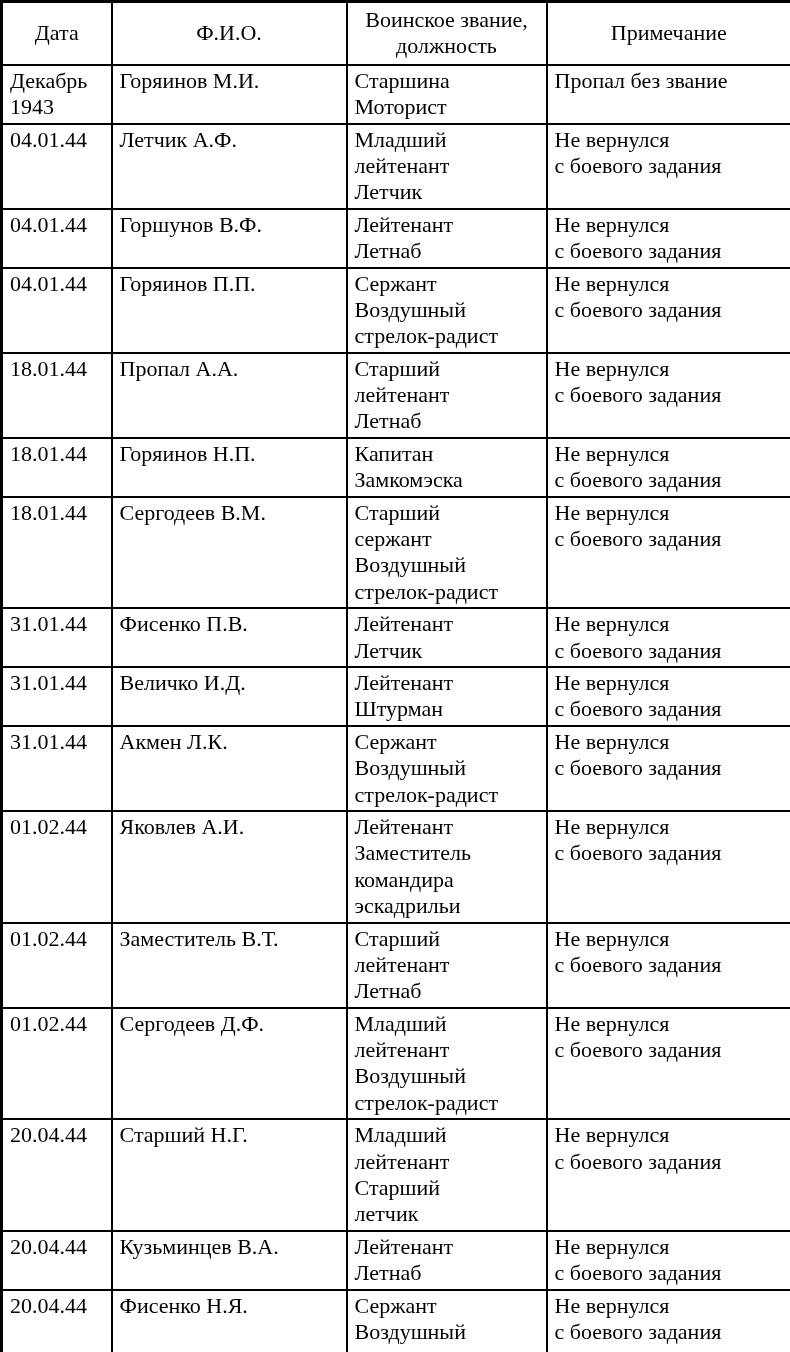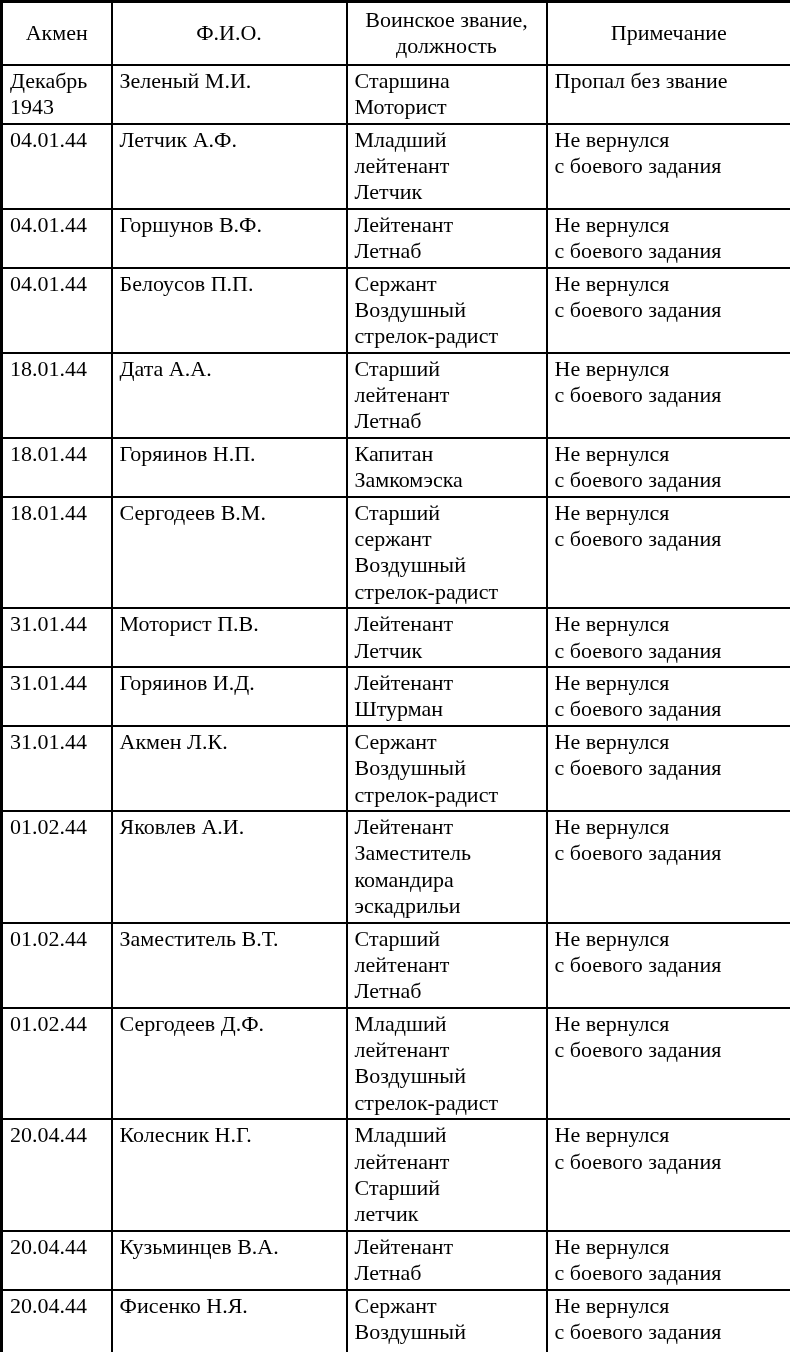--- a/index.html
+++ b/index.html
@@ -45,32 +45,32 @@
 
 <table class="casualty-table">
   <colgroup>
     <col class="c-date">
     <col class="c-name">
     <col class="c-rank">
     <col class="c-note">
   </colgroup>
   <thead>
     <tr>
-      <th>Акмен</th>
+      <th>Дата</th>
       <th>Ф.И.О.</th>
       <th>Воинское звание,
 должность</th>
       <th>Примечание</th>
     </tr>
   </thead>
   <tbody>
     <tr>
       <td>Декабрь
 1943</td>
-      <td>Зеленый М.И.</td>
+      <td>Горяинов М.И.</td>
       <td>Старшина
 Моторист</td>
       <td>Пропал без звание</td>
     </tr>
     <tr>
       <td>04.01.44</td>
       <td>Летчик А.Ф.</td>
       <td>Младший
 лейтенант
 Летчик</td>
@@ -80,30 +80,30 @@
     <tr>
       <td>04.01.44</td>
       <td>Горшунов В.Ф.</td>
       <td>Лейтенант
 Летнаб</td>
       <td>Не вернулся
 с боевого задания</td>
     </tr>
     <tr>
       <td>04.01.44</td>
-      <td>Белоусов П.П.</td>
+      <td>Горяинов П.П.</td>
       <td>Сержант
 Воздушный
 стрелок-радист</td>
       <td>Не вернулся
 с боевого задания</td>
     </tr>
     <tr>
       <td>18.01.44</td>
-      <td>Дата А.А.</td>
+      <td>Пропал А.А.</td>
       <td>Старший
 лейтенант
 Летнаб</td>
       <td>Не вернулся
 с боевого задания</td>
     </tr>
     <tr>
       <td>18.01.44</td>
       <td>Горяинов Н.П.</td>
       <td>Капитан
@@ -116,29 +116,29 @@
       <td>Сергодеев В.М.</td>
       <td>Старший
 сержант
 Воздушный
 стрелок-радист</td>
       <td>Не вернулся
 с боевого задания</td>
     </tr>
     <tr>
       <td>31.01.44</td>
-      <td>Моторист П.В.</td>
+      <td>Фисенко П.В.</td>
       <td>Лейтенант
 Летчик</td>
       <td>Не вернулся
 с боевого задания</td>
     </tr>
     <tr>
       <td>31.01.44</td>
-      <td>Горяинов И.Д.</td>
+      <td>Величко И.Д.</td>
       <td>Лейтенант
 Штурман</td>
       <td>Не вернулся
 с боевого задания</td>
     </tr>
     <tr>
       <td>31.01.44</td>
       <td>Акмен Л.К.</td>
       <td>Сержант
 Воздушный
@@ -170,21 +170,21 @@
       <td>Сергодеев Д.Ф.</td>
       <td>Младший
 лейтенант
 Воздушный
 стрелок-радист</td>
       <td>Не вернулся
 с боевого задания</td>
     </tr>
     <tr>
       <td>20.04.44</td>
-      <td>Колесник Н.Г.</td>
+      <td>Старший Н.Г.</td>
       <td>Младший
 лейтенант
 Старший
 летчик</td>
       <td>Не вернулся
 с боевого задания</td>
     </tr>
     <tr>
       <td>20.04.44</td>
       <td>Кузьминцев В.А.</td>

